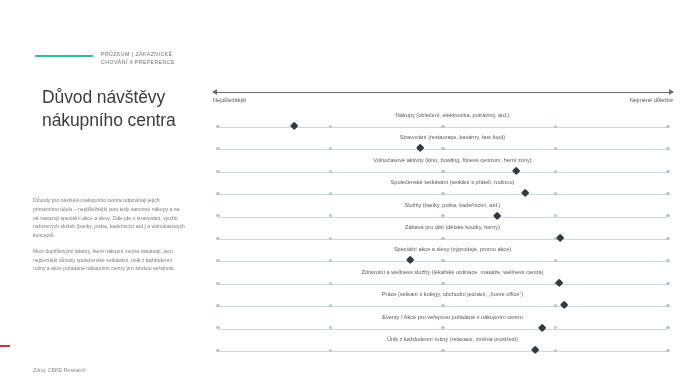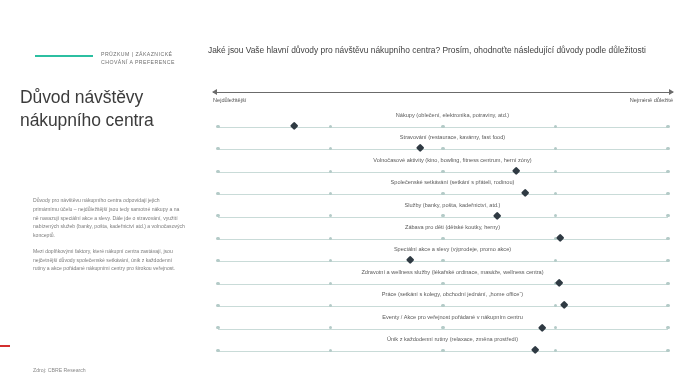--- a/index.html
+++ b/index.html
@@ -47,21 +47,21 @@
   .kicker-text {
     font-size: 5.2px;
     letter-spacing: 0.45px;
     line-height: 1.55;
     color: #6e6e6e;
     text-transform: uppercase;
     max-width: 100px;
   }
   .deck-title {
     position: absolute;
-    left: 20px;
+    left: 42px;
     top: 86px;
     font-size: 17.5px;
     line-height: 1.33;
     color: #3c3c3c;
     font-weight: 400;
     letter-spacing: -0.1px;
     max-width: 165px;
   }
   .body-copy {
     position: absolute;
@@ -213,21 +213,20 @@
       <p>Důvody pro návštěvu nákupního centra odpovídají jejich primárnímu účelu – nejdůležitější jsou tedy samotné nákupy a na ně navazují speciální akce a slevy. Dále jde o stravování, využití nabízených služeb (banky, pošta, kadeřnictví atd.) a volnočasových konceptů.</p>
       <p>Mezi doplňkovými faktory, které nákupní centra zastávají, jsou nejčetnější důvody společenské setkávání, únik z každodenní rutiny a akce pořádané nákupními centry pro širokou veřejnost.</p>
     </div>
 
     <div class="source-note">Zdroj: CBRE Research</div>
     <div class="red-accent"></div>
   </div>
 
   <div class="chart-panel">
 
-    <div class="question">Jaké jsou Vaše hlavní důvody pro návštěvu nákupního centra? Prosím, ohodnoťte následující důvody podle důležitosti</div>
 
     <div class="scale-bar">
       <div class="scale-line"></div>
       <div class="arrow-left"></div>
       <div class="arrow-right"></div>
       <div class="scale-label left">Nejdůležitější</div>
       <div class="scale-label right">Nejméně důležité</div>
     </div>
 
     <div class="rows" id="chart-rows">

